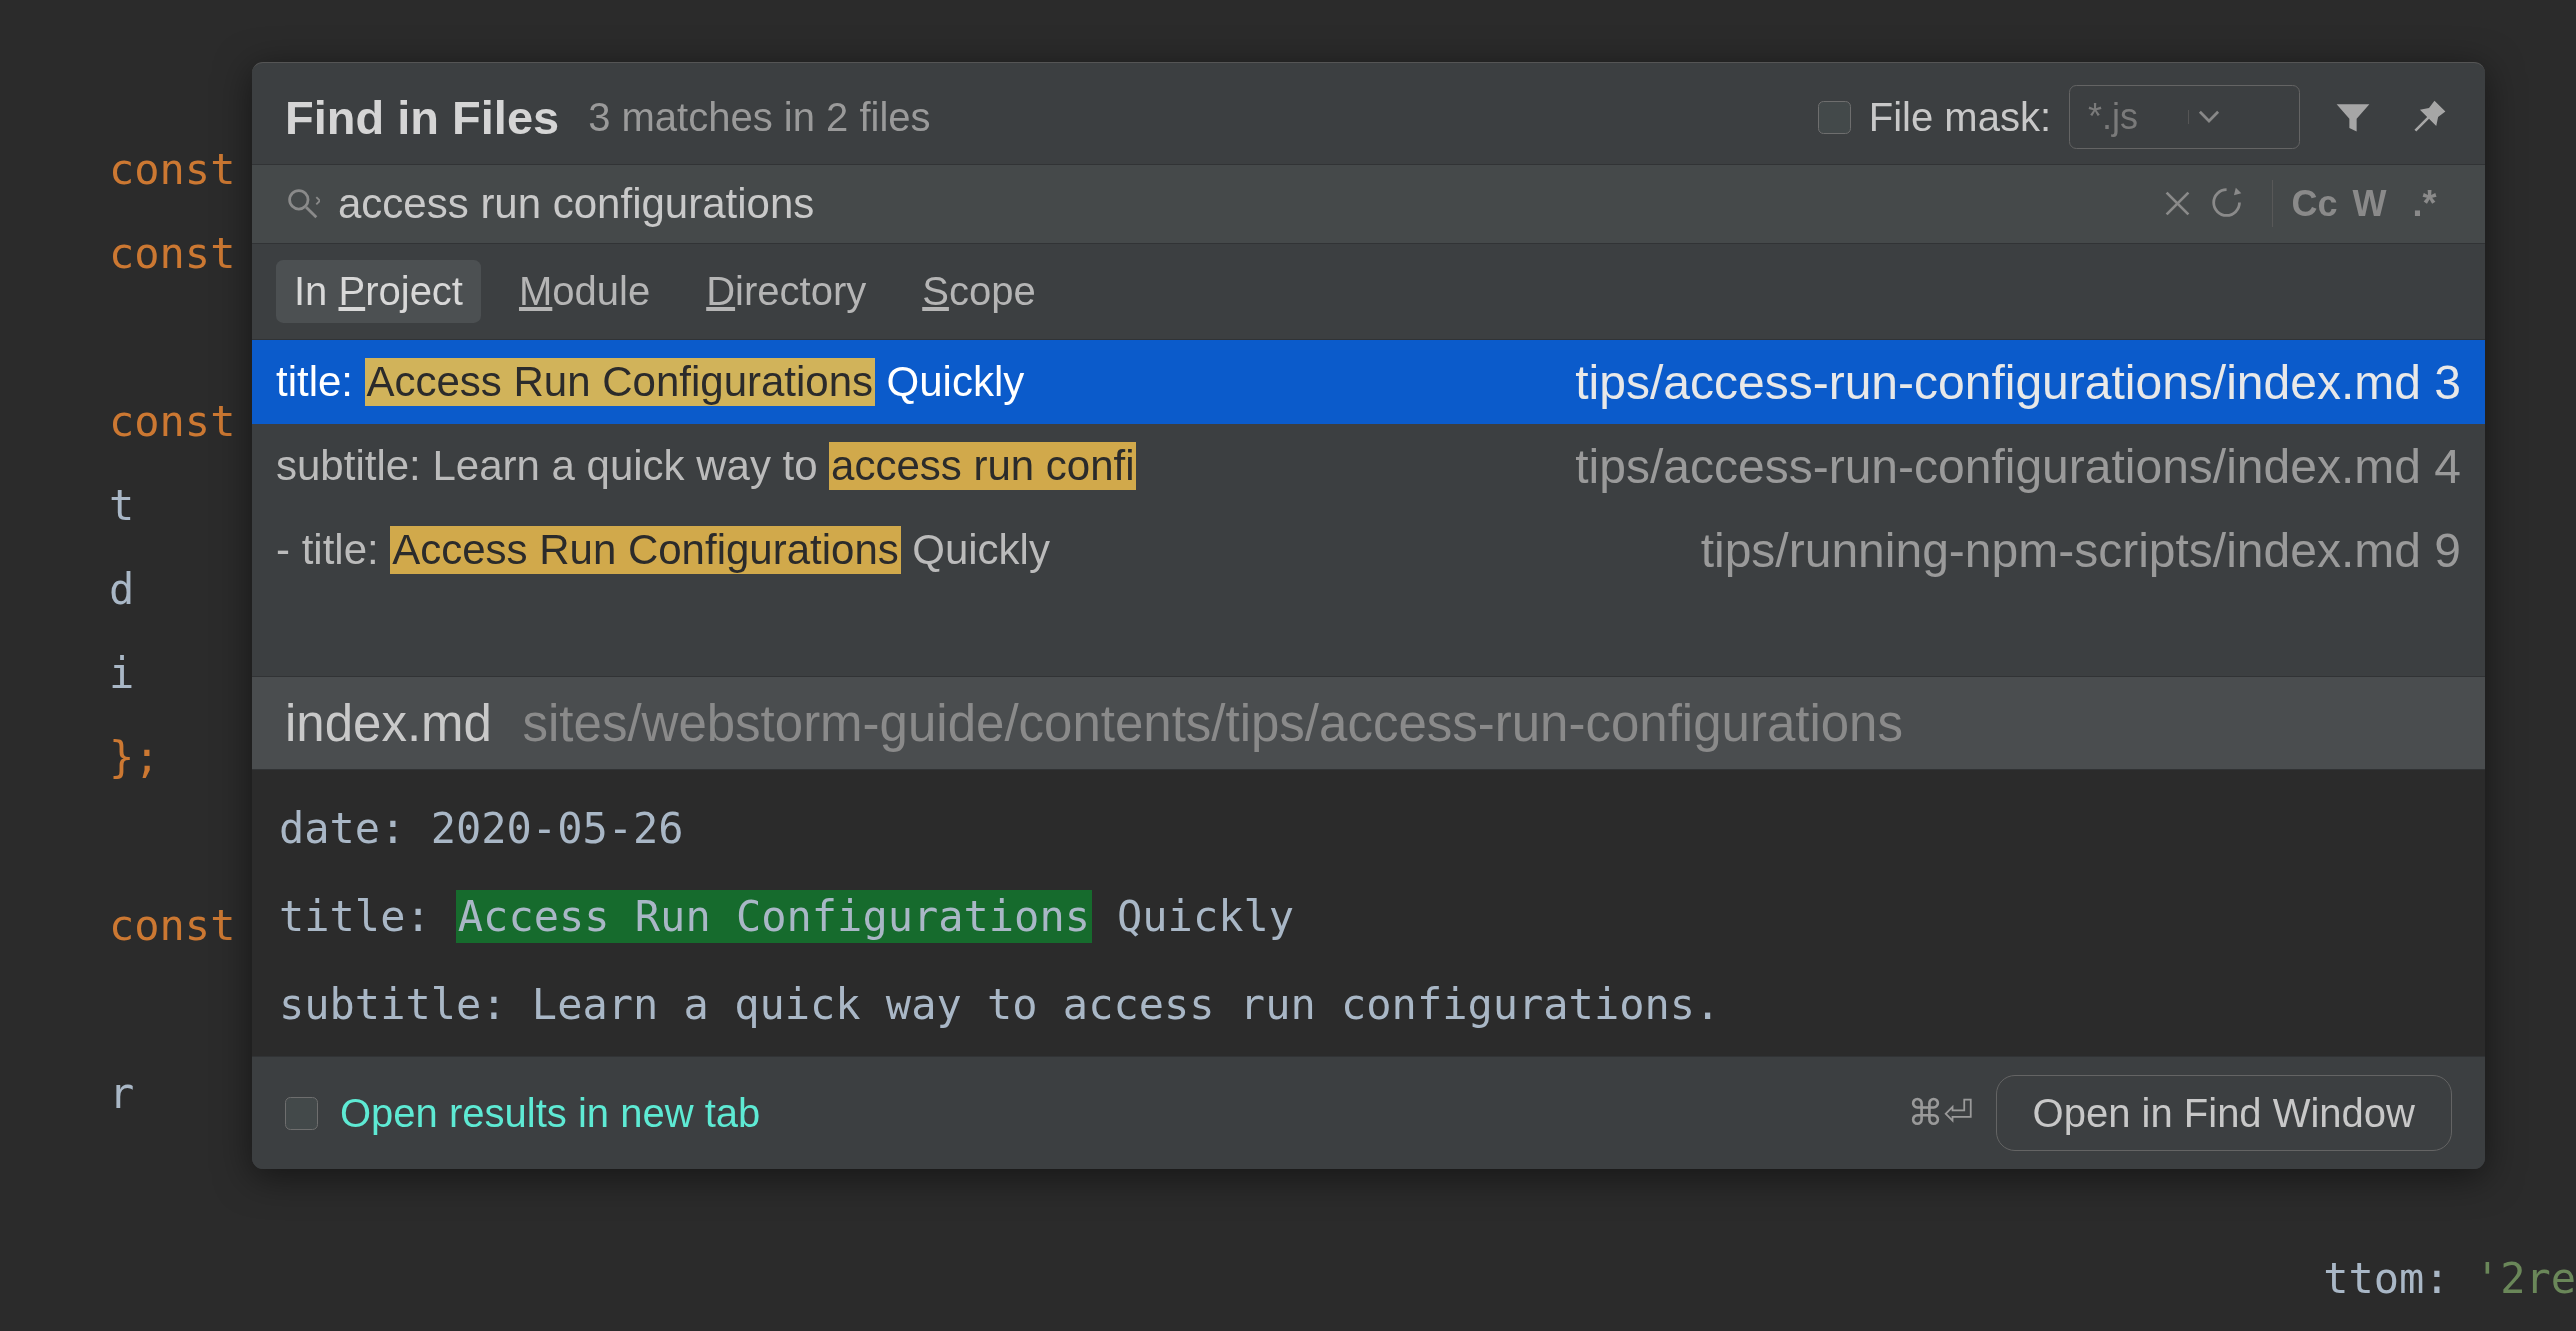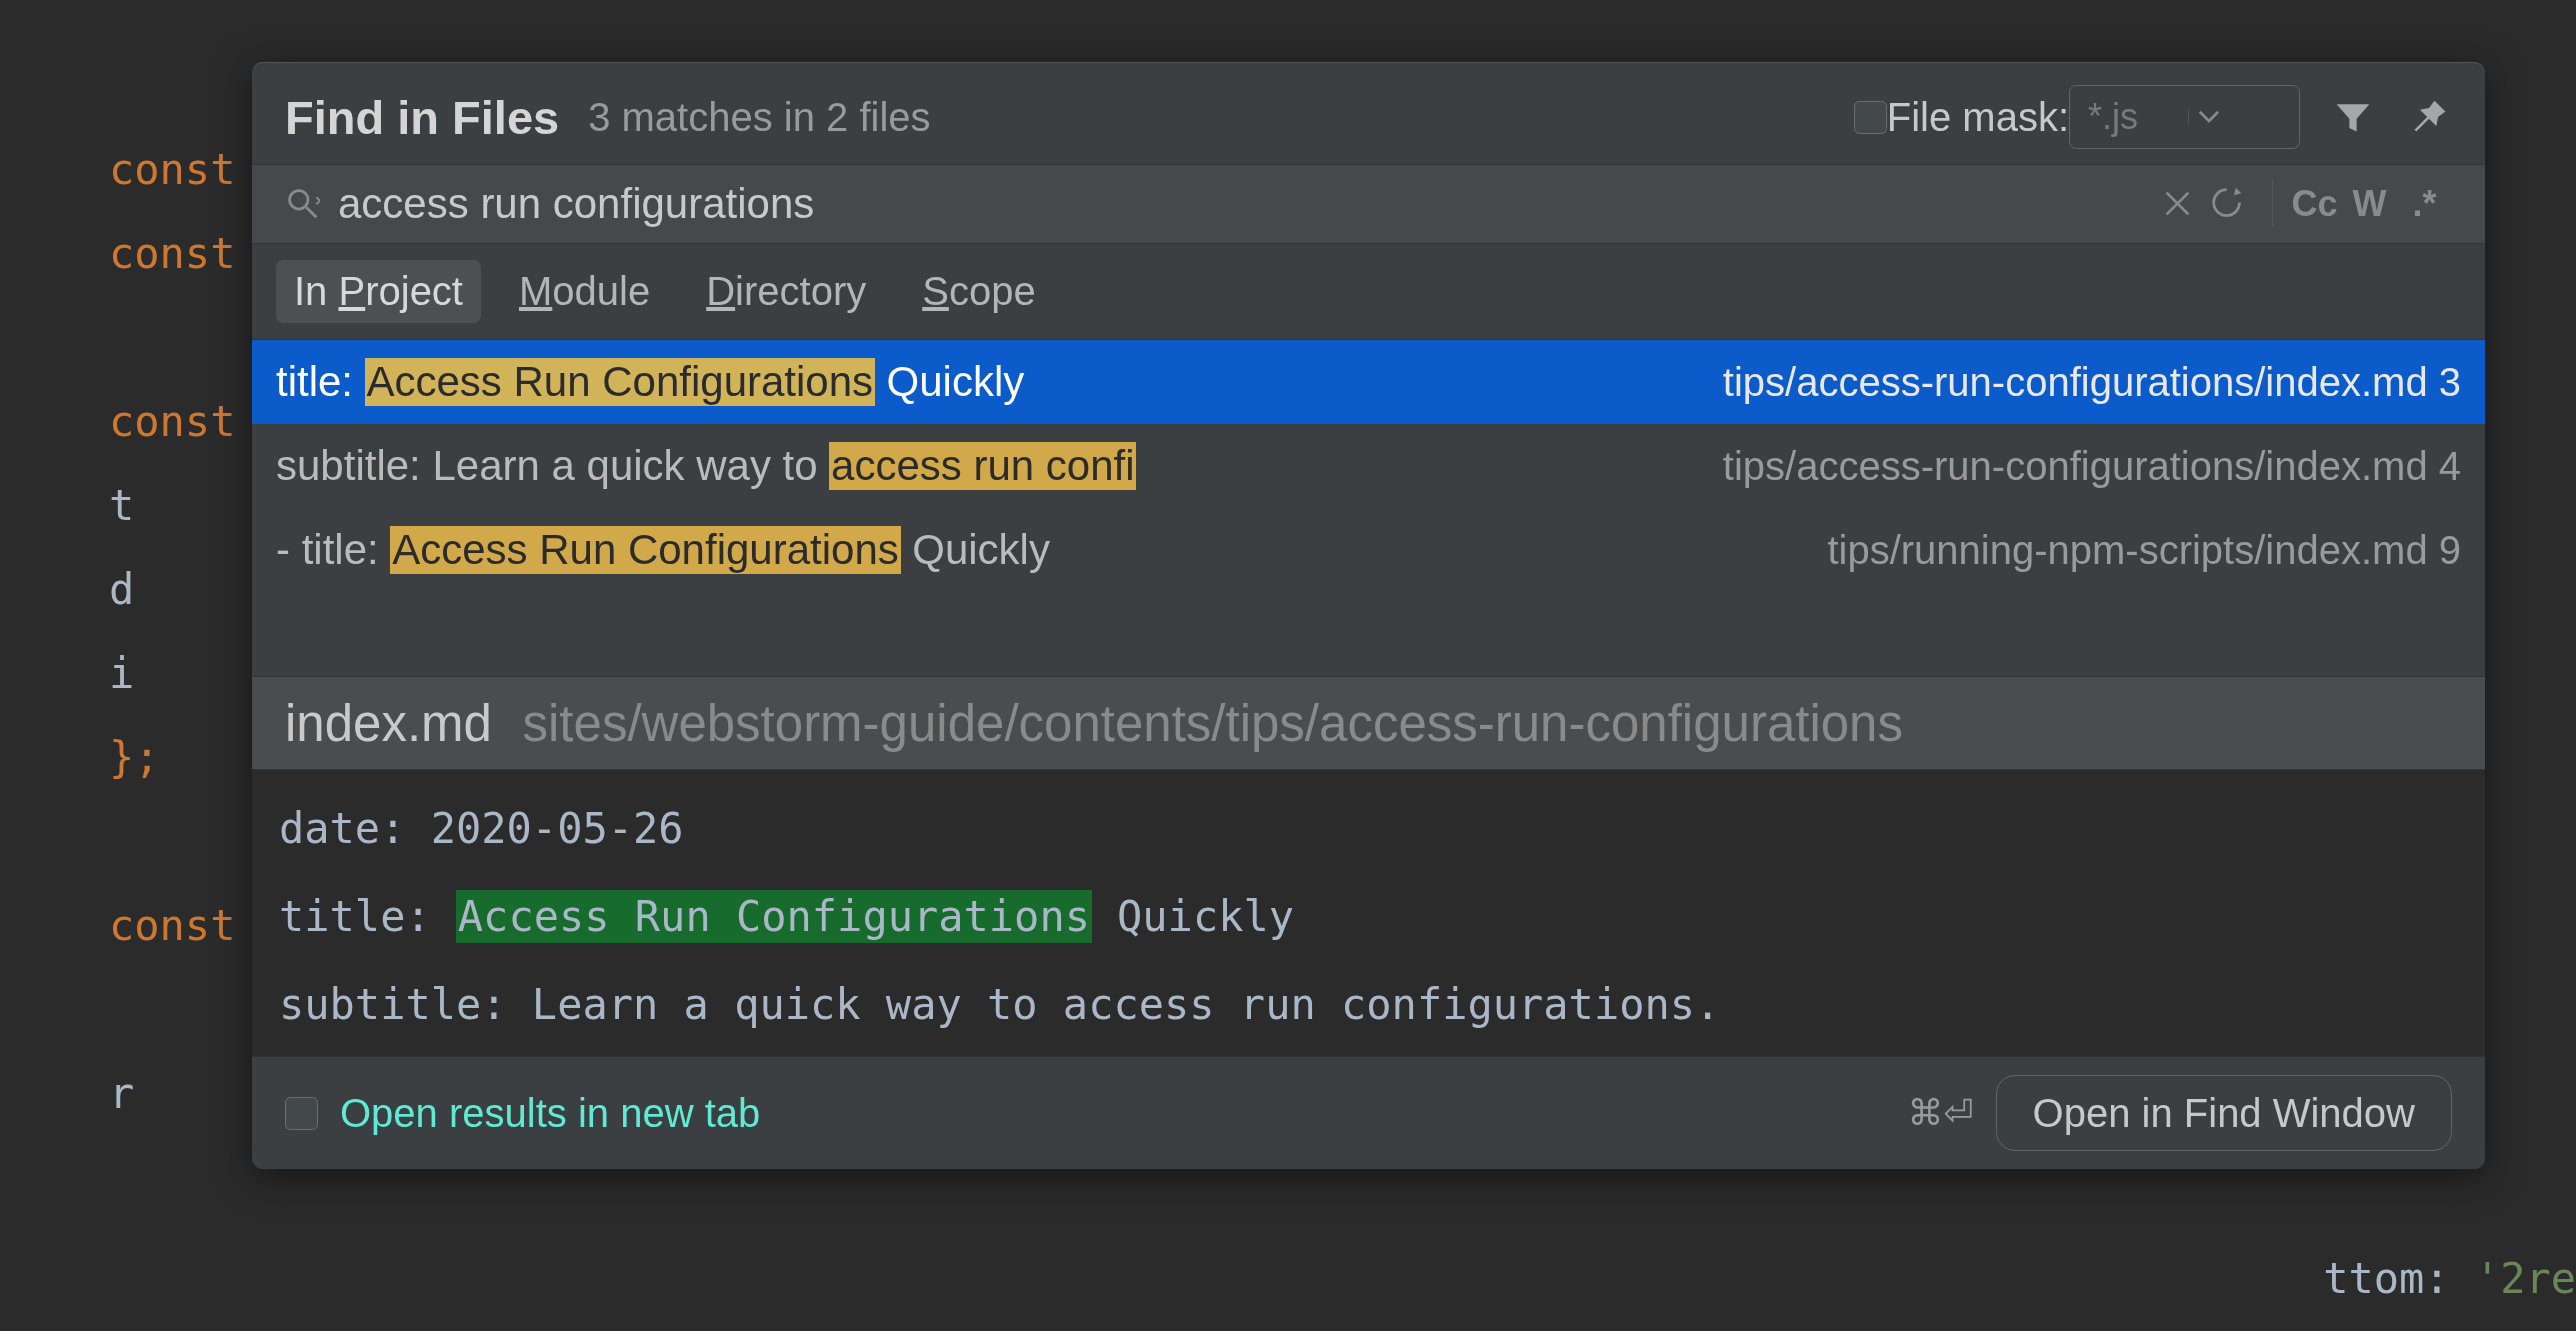--- a/index.html
+++ b/index.html
@@ -54,20 +54,21 @@
   font-weight: 600;
 }
 .title-sub {
   color: #9a9a9a;
   font-size: 40px;
   flex: 1;
 }
 .file-mask-group {
   display: flex;
   align-items: center;
+  gap: 18px;
 }
 .checkbox {
   width: 33px;
   height: 33px;
   border: 1.8px solid #6e6e6e;
   border-radius: 5.5px;
   background: #43494a;
 }
 .fm-label {
   color: #c8c8c8;
@@ -182,21 +183,21 @@
   background: #0b5bcb;
   color: #fff;
 }
 .result-left {
   flex: 1;
   overflow: hidden;
   text-overflow: ellipsis;
 }
 .result-right {
   color: #9a9a9a;
-  font-size: 40px;
+  font-size: 48px;
   margin-left: 24px;
 }
 .result-row.selected .result-right { color: #e8e8e8; }
 .hl-yellow-sel {
   background: #d1b35a;
   color: #2b2b2b;
   padding: 0.9px 1.8px;
 }
 .hl-yellow {
   background: #d1a94b;

